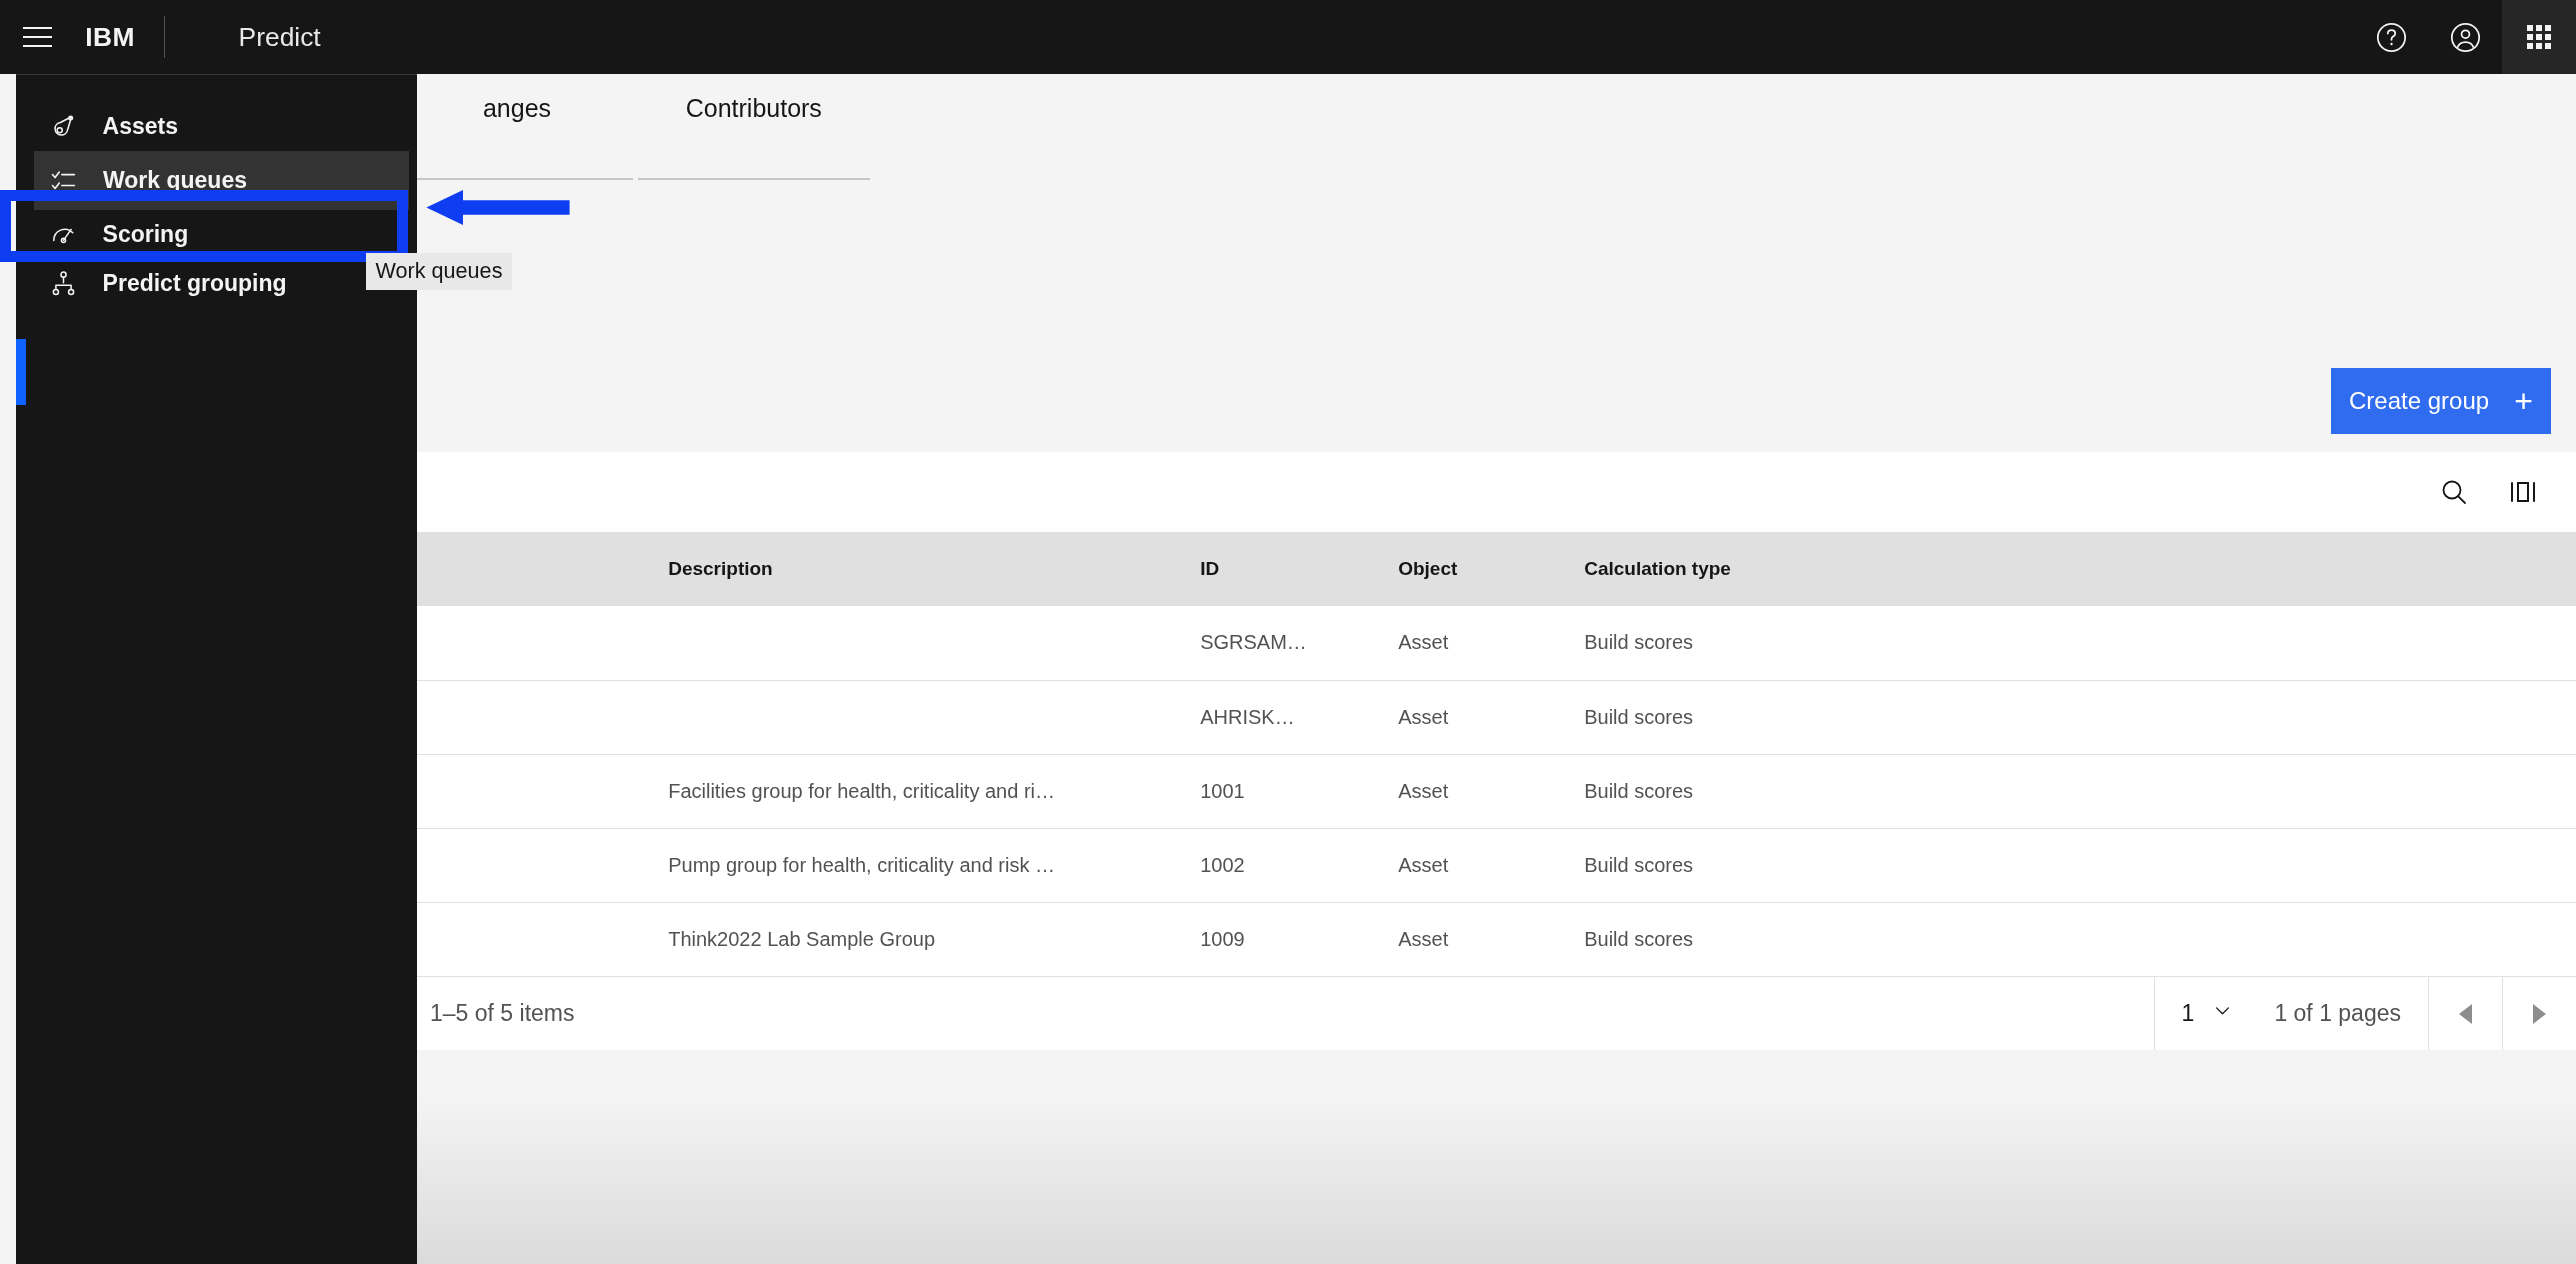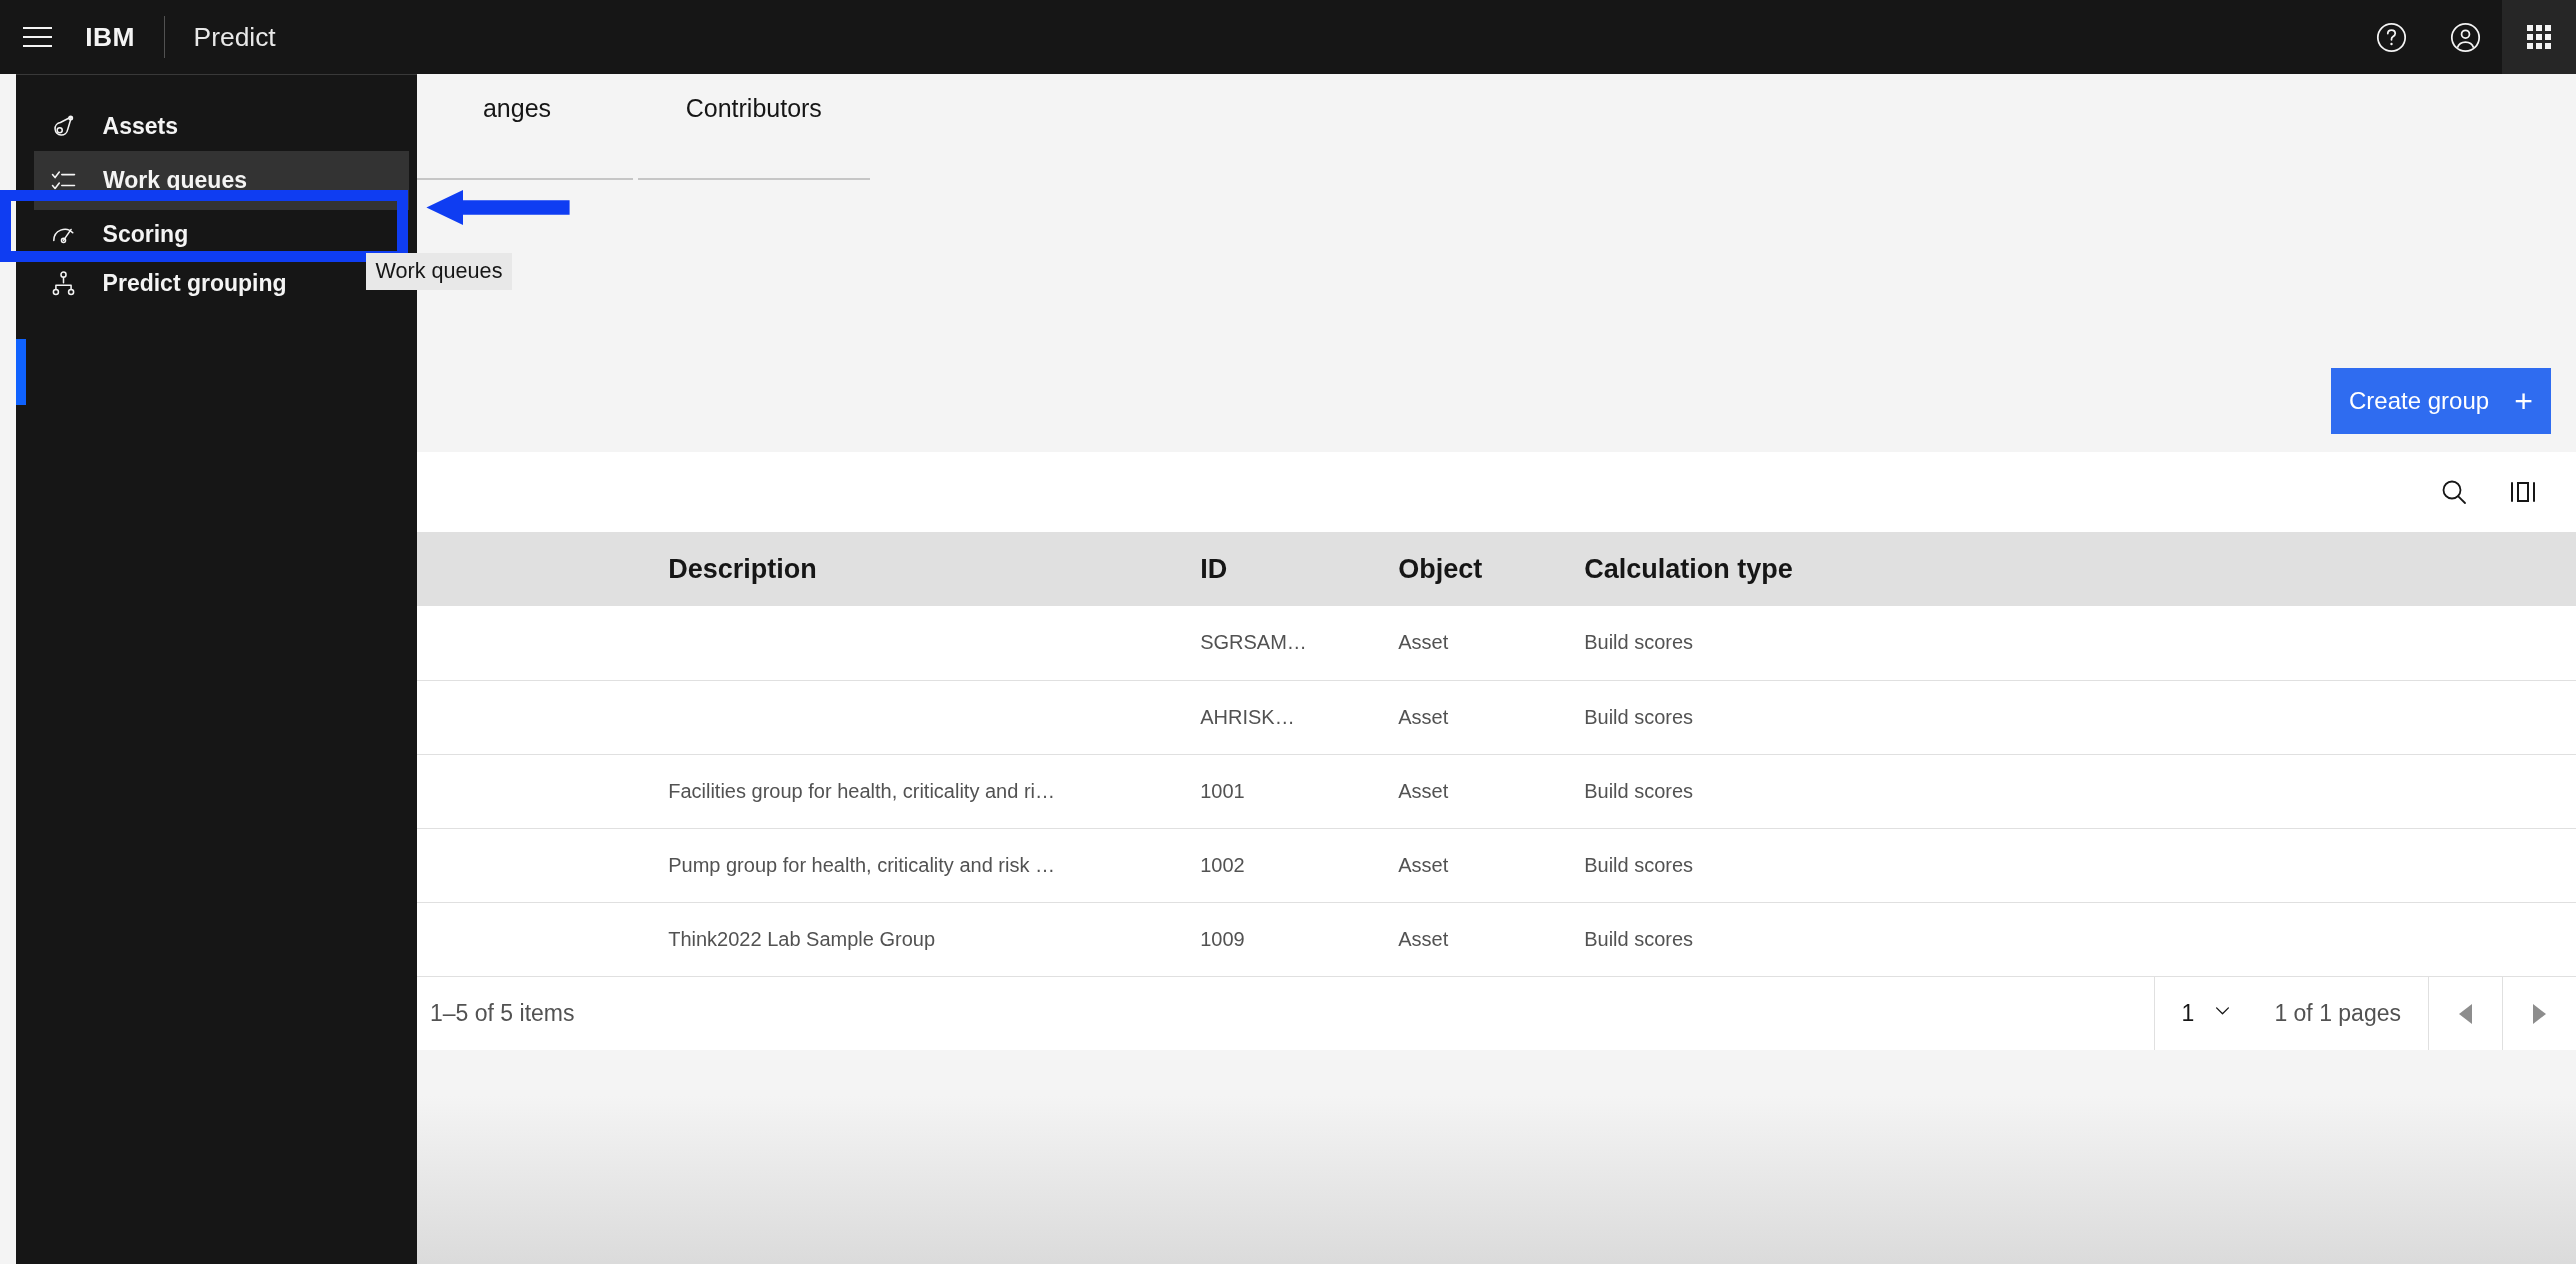--- a/index.html
+++ b/index.html
@@ -30,21 +30,21 @@
     display: block; width: 29px; height: 2.4px; background: #f4f4f4;
   }
   .hdr-ibm {
     color: #f4f4f4; font-size: 26.4px; font-weight: 700;
     letter-spacing: 0.4px; margin-left: 11.2px;
   }
   .hdr-divider {
     width: 0.8px; height: 42px; background: #525252; margin: 0 29px;
   }
   .hdr-product {
-    color: #e8e8e8; font-size: 26.4px; font-weight: 400;
+    color: #e8e8e8; font-size: 26.4px; font-weight: 400; margin-left: 45px;
   }
   .hdr-right { margin-left: auto; display: flex; height: 74px; }
   .hdr-icon-btn {
     width: 74px; height: 74px;
     display: flex; align-items: center; justify-content: center;
     cursor: pointer;
   }
   .hdr-icon-btn.active { background: #262626; }
   .hdr-icon-btn svg { display: block; }
 
@@ -159,21 +159,21 @@
   .toolbar-icon { cursor: pointer; display: flex; }
 
   table.data-table {
     width: 100%;
     border-collapse: collapse;
     table-layout: fixed;
   }
   table.data-table thead th {
     background: #e0e0e0;
     height: 74px;
-    font-size: 27px;
+    font-size: 19px;
     font-weight: 700;
     color: #161616;
     text-align: left;
     padding: 0 0 0 11.2px;
   }
   table.data-table tbody td {
     height: 74px;
     background: #ffffff;
     font-size: 20px;
     color: #525252;

